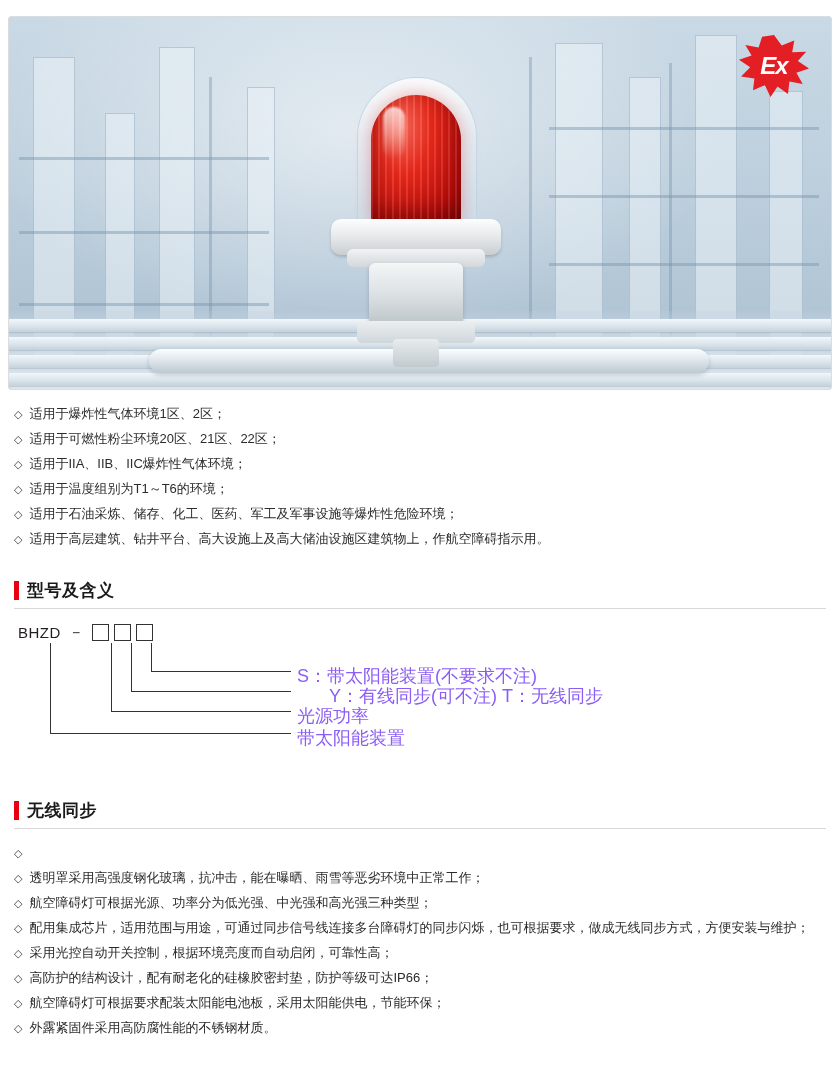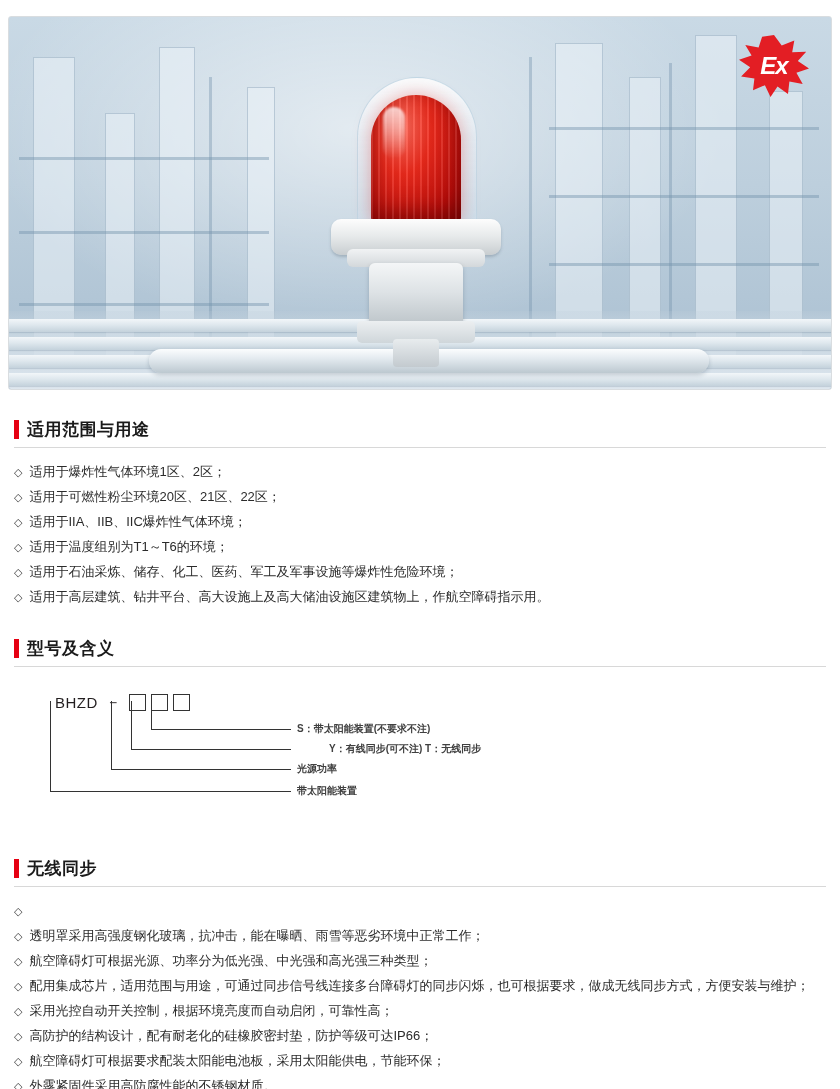--- a/index.html
+++ b/index.html
@@ -244,26 +244,25 @@
   
   .model {
     position: relative;
     height: 148px;
     margin-top: 14px;
     font-size: 13px;
   }
   .model-code {
     position: absolute;
     left: 4px;
-    top: 12px;
+    top: 0;
     display: flex;
     align-items: center;
     font-size: 15px;
     letter-spacing: 0.5px;
-    margin-left: 37px;
   }
   .model-code .dash {
     margin: 0 8px;
   }
   .sqr {
     display: inline-block;
     width: 15px;
     height: 15px;
     border: 1px solid #333;
     margin-right: 5px;
@@ -273,24 +272,23 @@
     width: 1px;
     background: #333;
   }
   .mline-h {
     position: absolute;
     height: 1px;
     background: #333;
   }
   .mlabel {
     position: absolute;
-    font-size: 10px;
-    color: #404040;
+    font-size: 18px;
+    color: #8b5cf6;
     white-space: nowrap;
-    font-weight: bold;
   }
 
   
   .features li {
     line-height: 23px;
   }
 </style>
 </head>
 <body>
 
@@ -339,24 +337,20 @@
       <div class="mount-arm"></div>
     </div>
 
     <div class="ex-mark">
       <div class="ex-burst"></div>
       <div class="ex-text">Ex</div>
     </div>
   </div>
 
   <div class="section">
-    <div class="sec-head">
-      <div class="sec-bar"></div>
-      <div class="sec-title">适用范围与用途</div>
-    </div>
     <ul class="bullets">
       <li>
           <span class="dia">◇</span>
           <span>适用于爆炸性气体环境1区、2区；</span>
         </li>
       <li>
           <span class="dia">◇</span>
           <span>适用于可燃性粉尘环境20区、21区、22区；</span>
         </li>
       <li>

